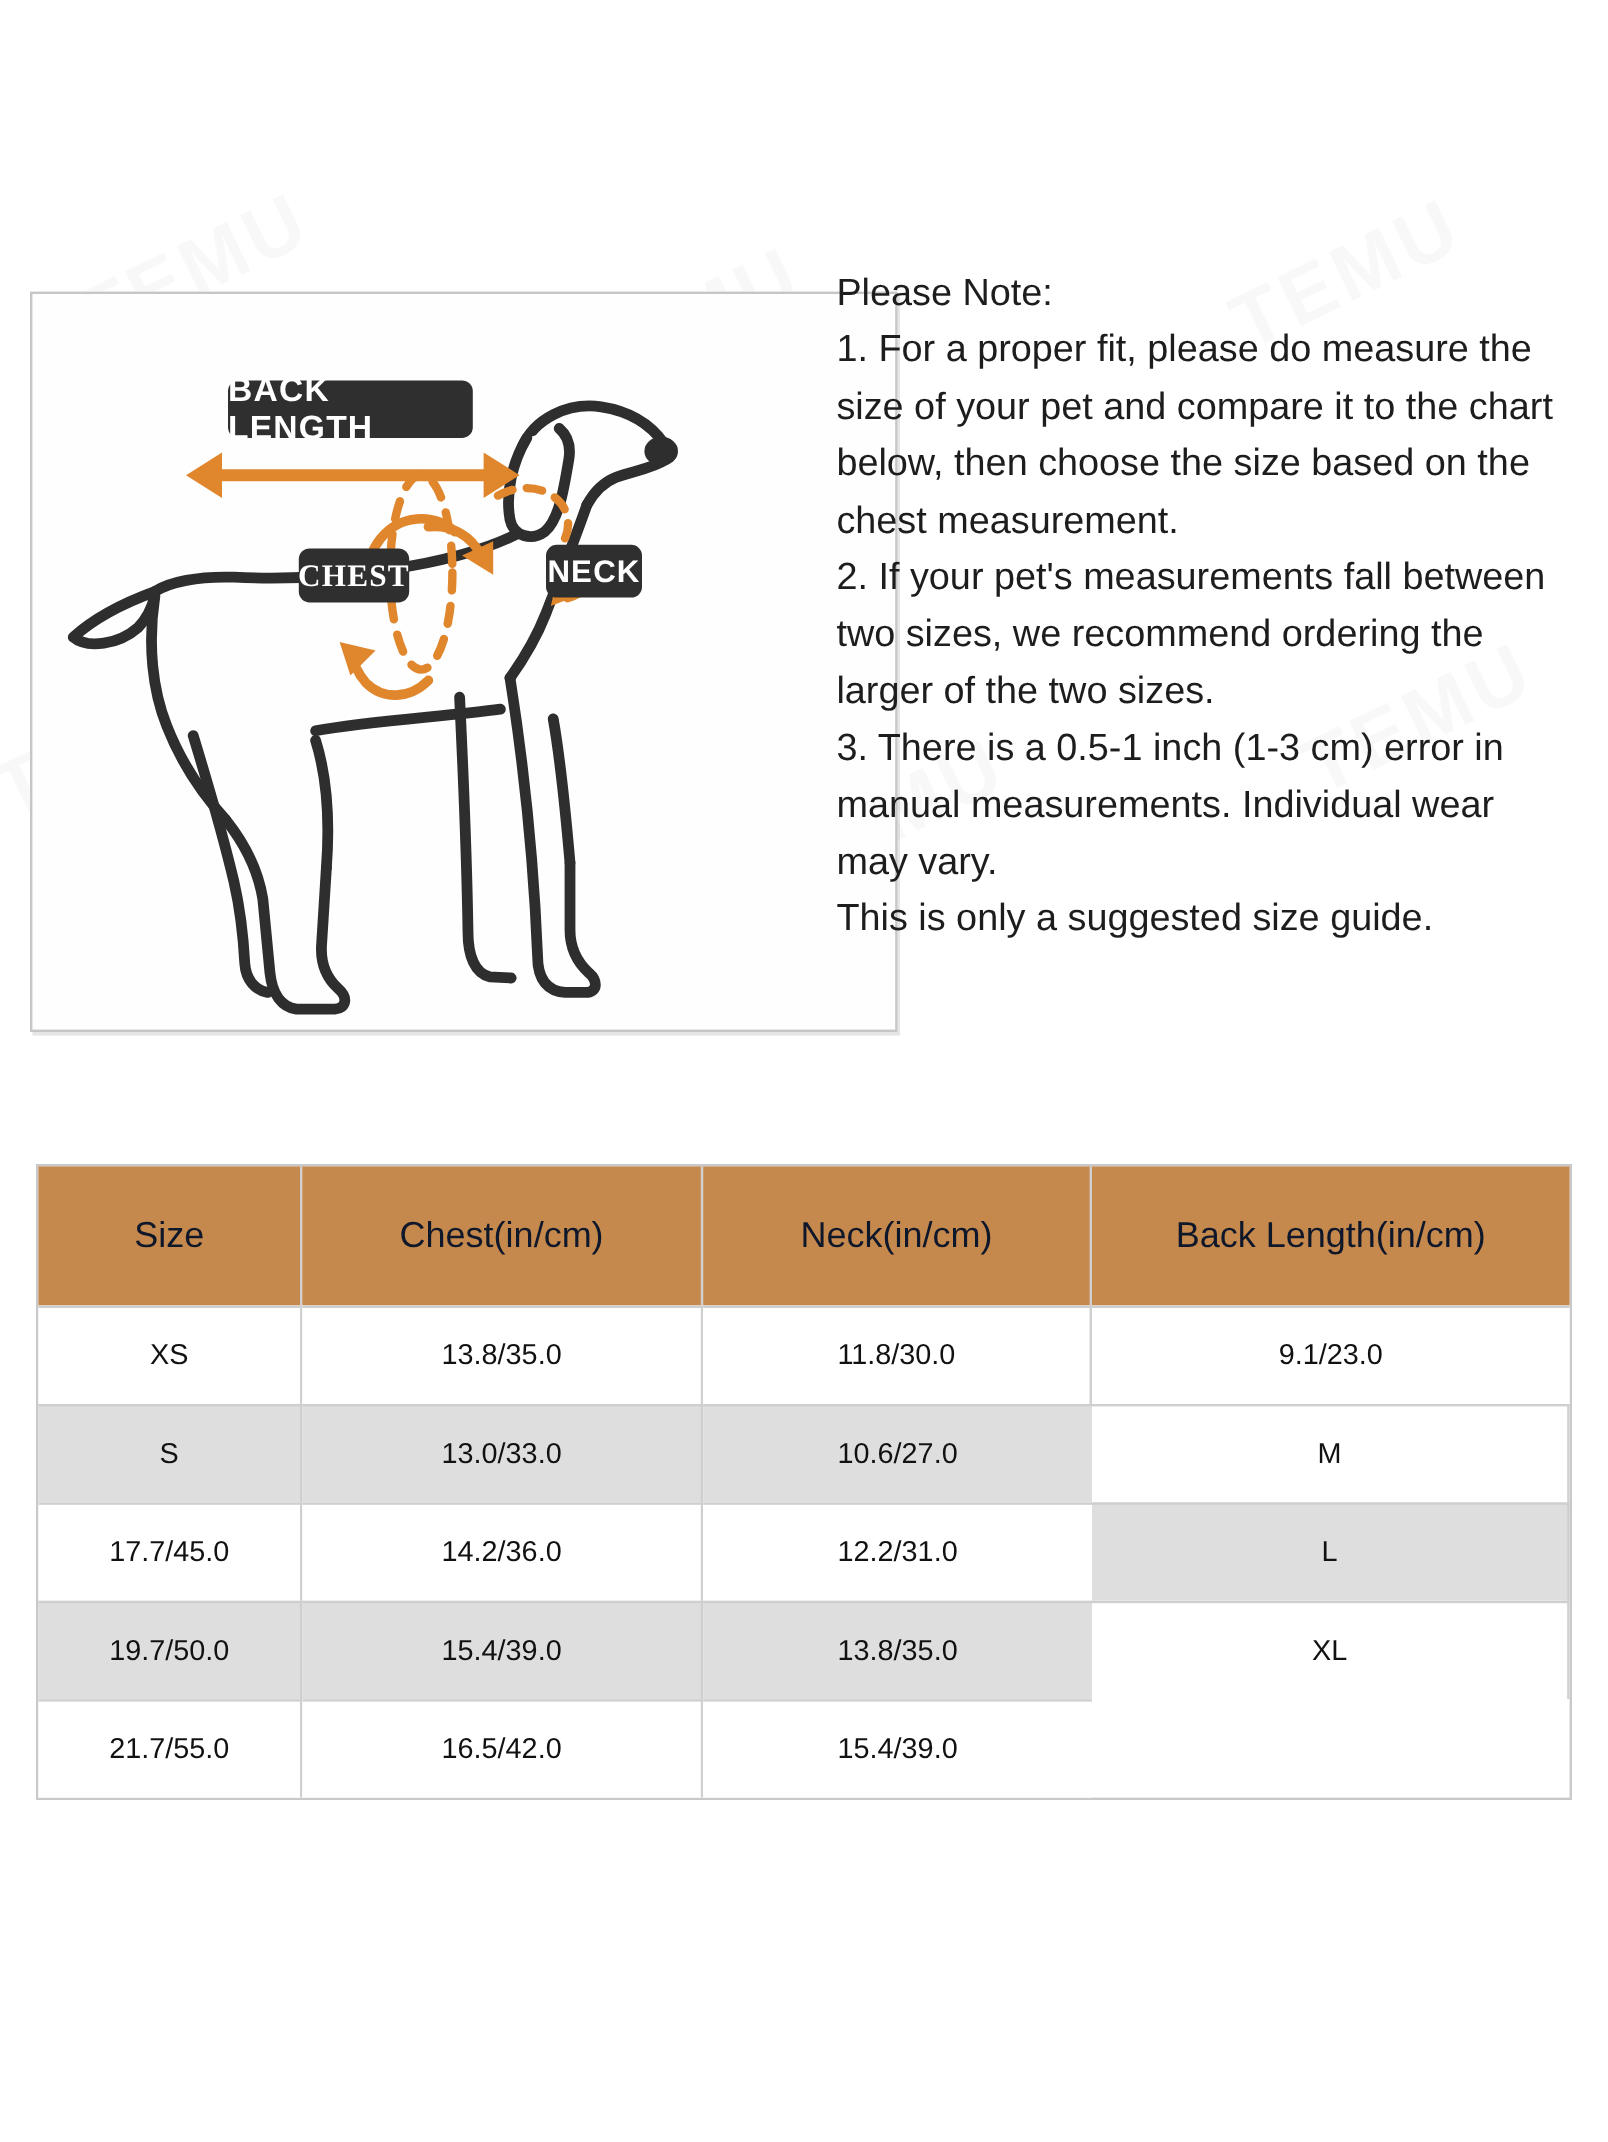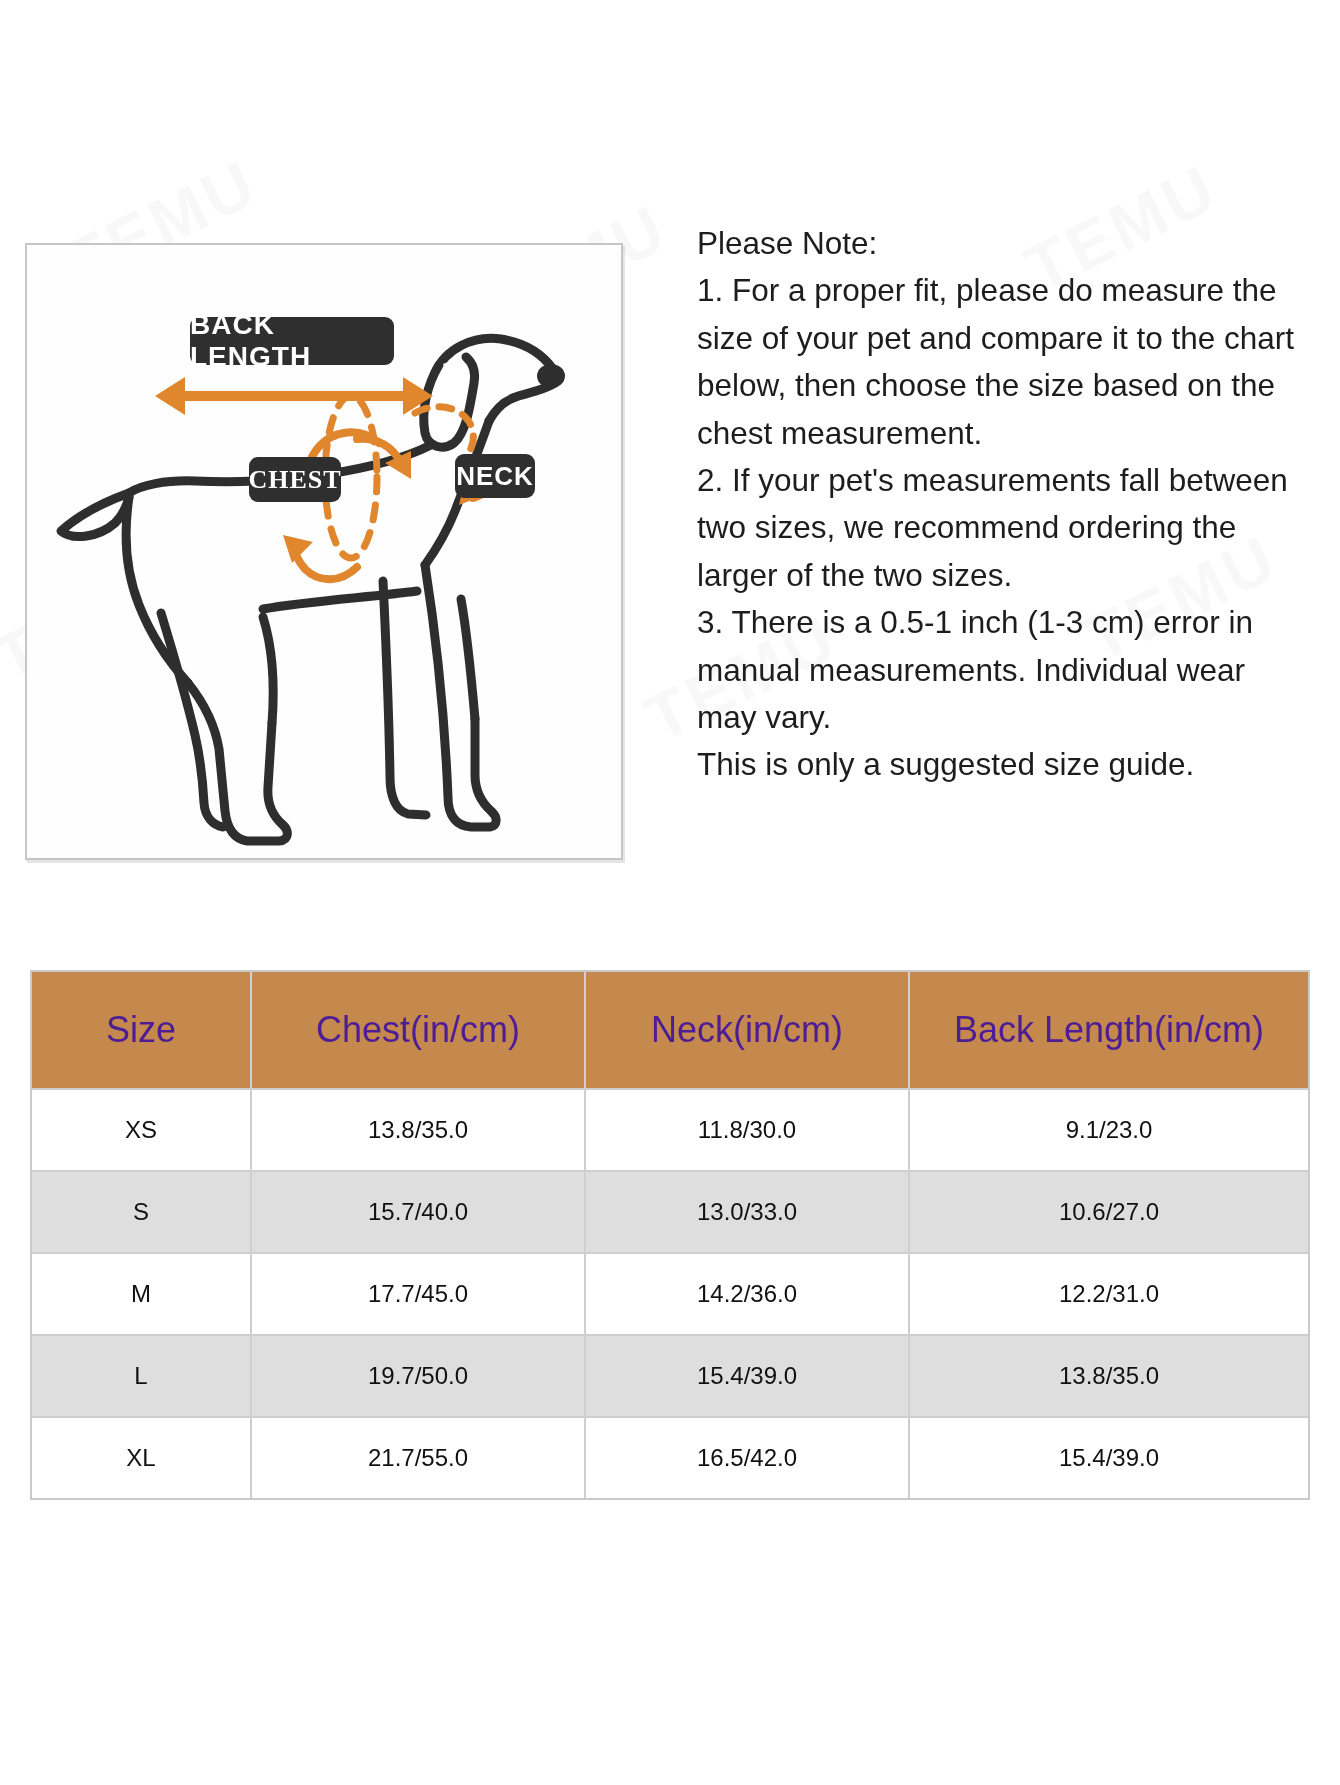--- a/index.html
+++ b/index.html
@@ -4,40 +4,40 @@
 <style>
   html,body{margin:0;padding:0;background:#ffffff;}
   #page{position:relative;width:1340px;height:1785px;background:#ffffff;overflow:hidden;
         font-family:"Liberation Sans", sans-serif;color:#1e1e1e;}
 
   
   .wm{position:absolute;font-size:66px;font-weight:700;letter-spacing:4px;color:#8a8a8a;
       opacity:0.05;transform:rotate(-26deg);pointer-events:none;user-select:none;}
 
   
-  #diagram-box{position:absolute;left:25px;top:243px;width:598px;height:617px;background:#fefefe;
+  #diagram-box{position:absolute;left:25px;top:243px;width:723px;height:617px;background:#fefefe;
                border:2px solid #c6c6c6;box-sizing:border-box;box-shadow:2px 3px 0 rgba(0,0,0,0.10);}
   .tag{position:absolute;background:#2f2f2f;color:#ffffff;border-radius:9px;
        font-weight:700;display:flex;align-items:center;justify-content:center;
        letter-spacing:1px;}
   #tag-back-length{left:163px;top:72px;width:204px;height:48px;font-size:28px;}
   #tag-chest{left:222px;top:212px;width:92px;height:45px;font-size:26px;font-family:Liberation Serif, serif;}
   #tag-neck{left:428px;top:209px;width:80px;height:44px;font-size:26px;}
   #dog-svg{position:absolute;left:0;top:0;}
 
   
   #notes{position:absolute;left:660px;top:220px;width:672px;}
   .note-line{font-size:31.5px;line-height:47.4px;white-space:nowrap;color:#1d1d1d;margin-left:37px;}
 
   
   #size-table{position:absolute;left:30px;top:970px;width:1280px;box-sizing:border-box;
               border:2px solid #c9c9c9;display:grid;
               grid-template-columns:220px 334px 324px 398px;
               grid-template-rows:116px 82px 82px 82px 82px 82px;}
-  .hcell{background:#c6894d;color:#4c1d95;font-size:36px;display:flex;align-items:center;
+  .hcell{background:#c6894d;color:#0f172a;font-size:30px;display:flex;align-items:center;
          justify-content:center;border-right:2px solid #cfcfcf;}
   .hcell.last{border-right:none;}
   .cell{background:#ffffff;color:#111111;font-size:24px;display:flex;align-items:center;
         justify-content:center;border-right:2px solid #cfcfcf;border-top:2px solid #cfcfcf;}
   .cell.last{border-right:none;text-align:center;}
   .row-alt{background:#dedede;}
 </style>
 </head>
 <body>
 
@@ -139,21 +139,20 @@
     <div class="hcell">Chest(in/cm)</div>
     <div class="hcell">Neck(in/cm)</div>
     <div class="hcell last">Back Length(in/cm)</div>
 
     <div class="cell">XS</div>
     <div class="cell">13.8/35.0</div>
     <div class="cell">11.8/30.0</div>
     <div class="cell last">9.1/23.0</div>
 
     <div class="cell row-alt">S</div>
-    <div class="cell row-alt">15.7/40.0</div>
     <div class="cell row-alt">13.0/33.0</div>
     <div class="cell row-alt last">10.6/27.0</div>
 
     <div class="cell">M</div>
     <div class="cell">17.7/45.0</div>
     <div class="cell">14.2/36.0</div>
     <div class="cell last">12.2/31.0</div>
 
     <div class="cell row-alt">L</div>
     <div class="cell row-alt">19.7/50.0</div>

